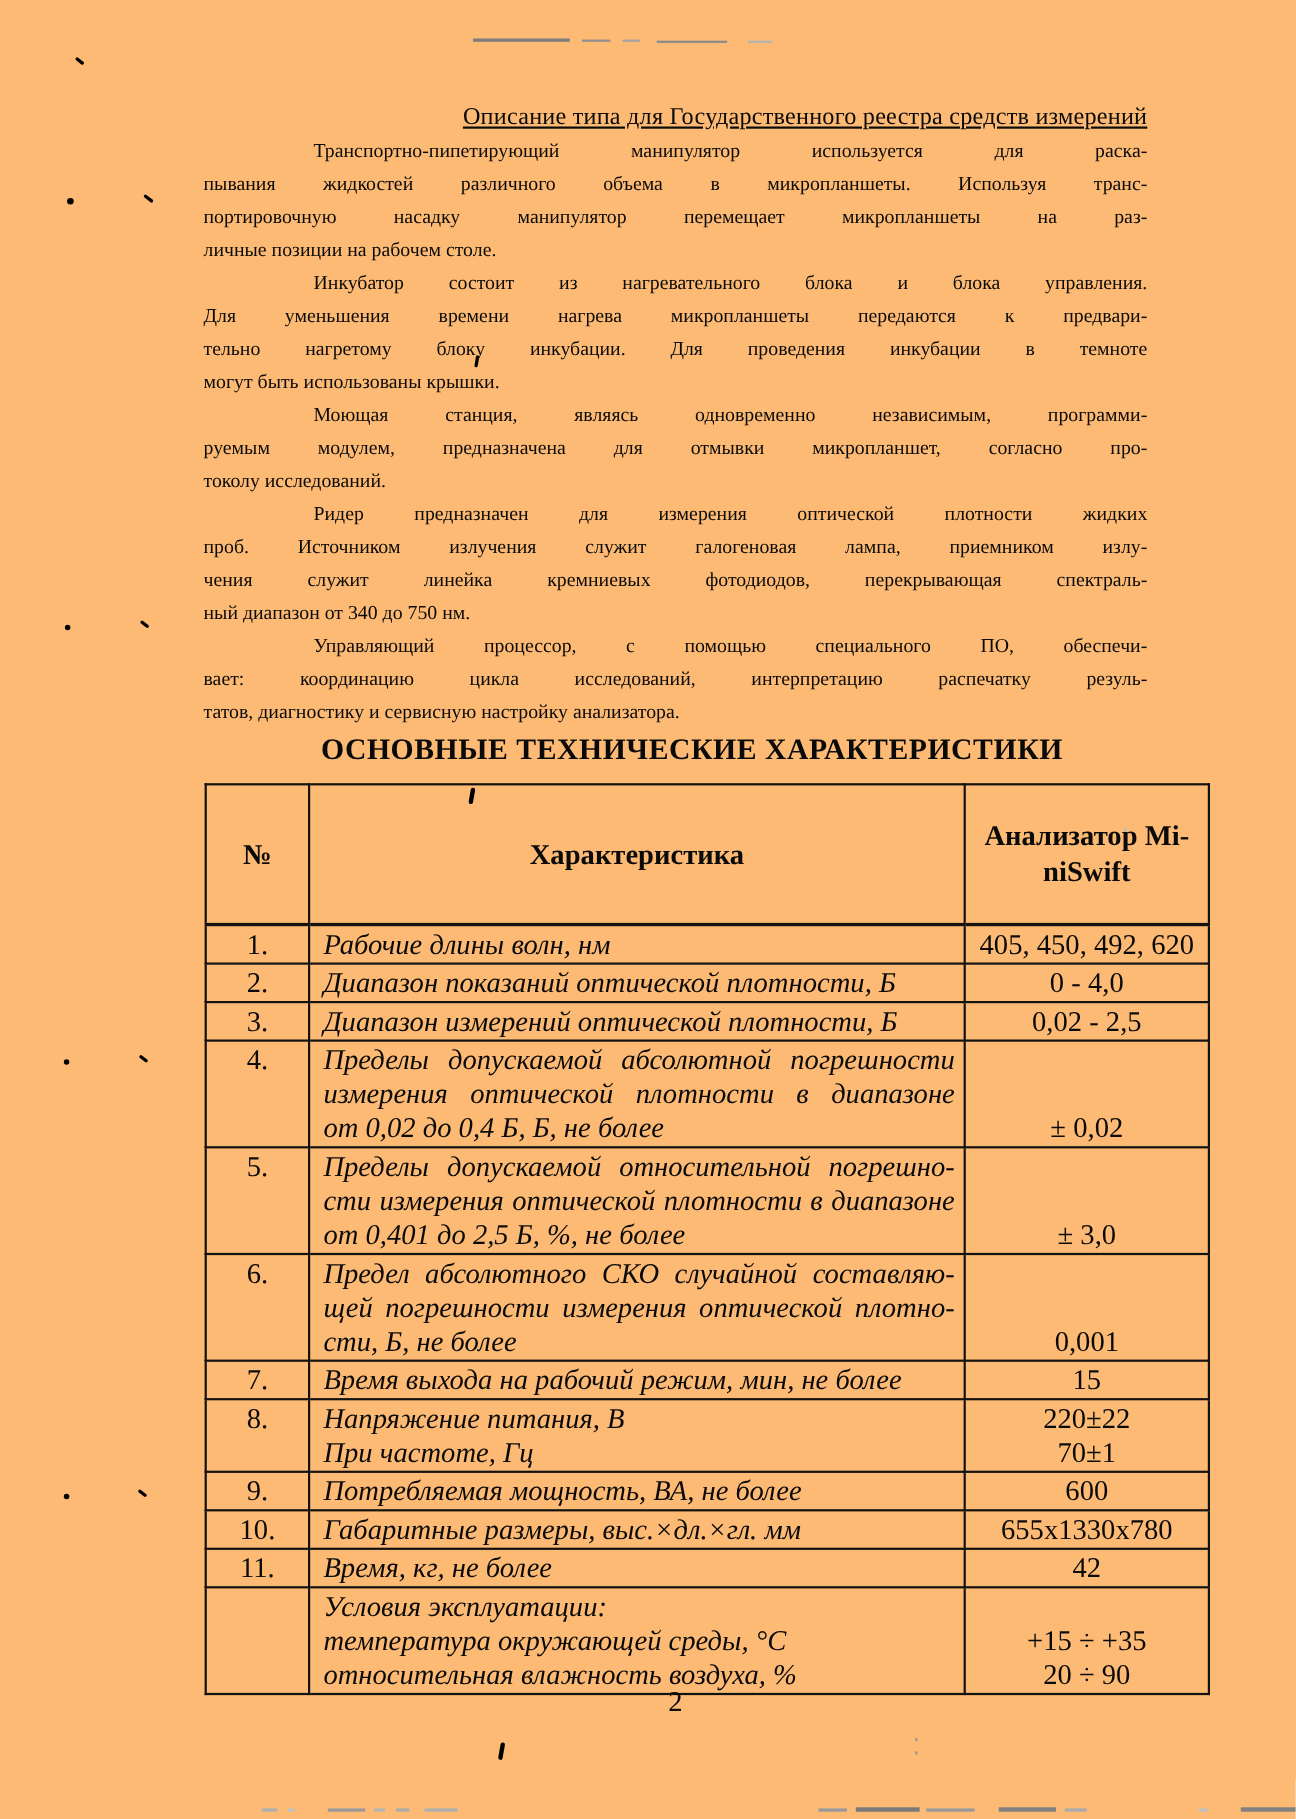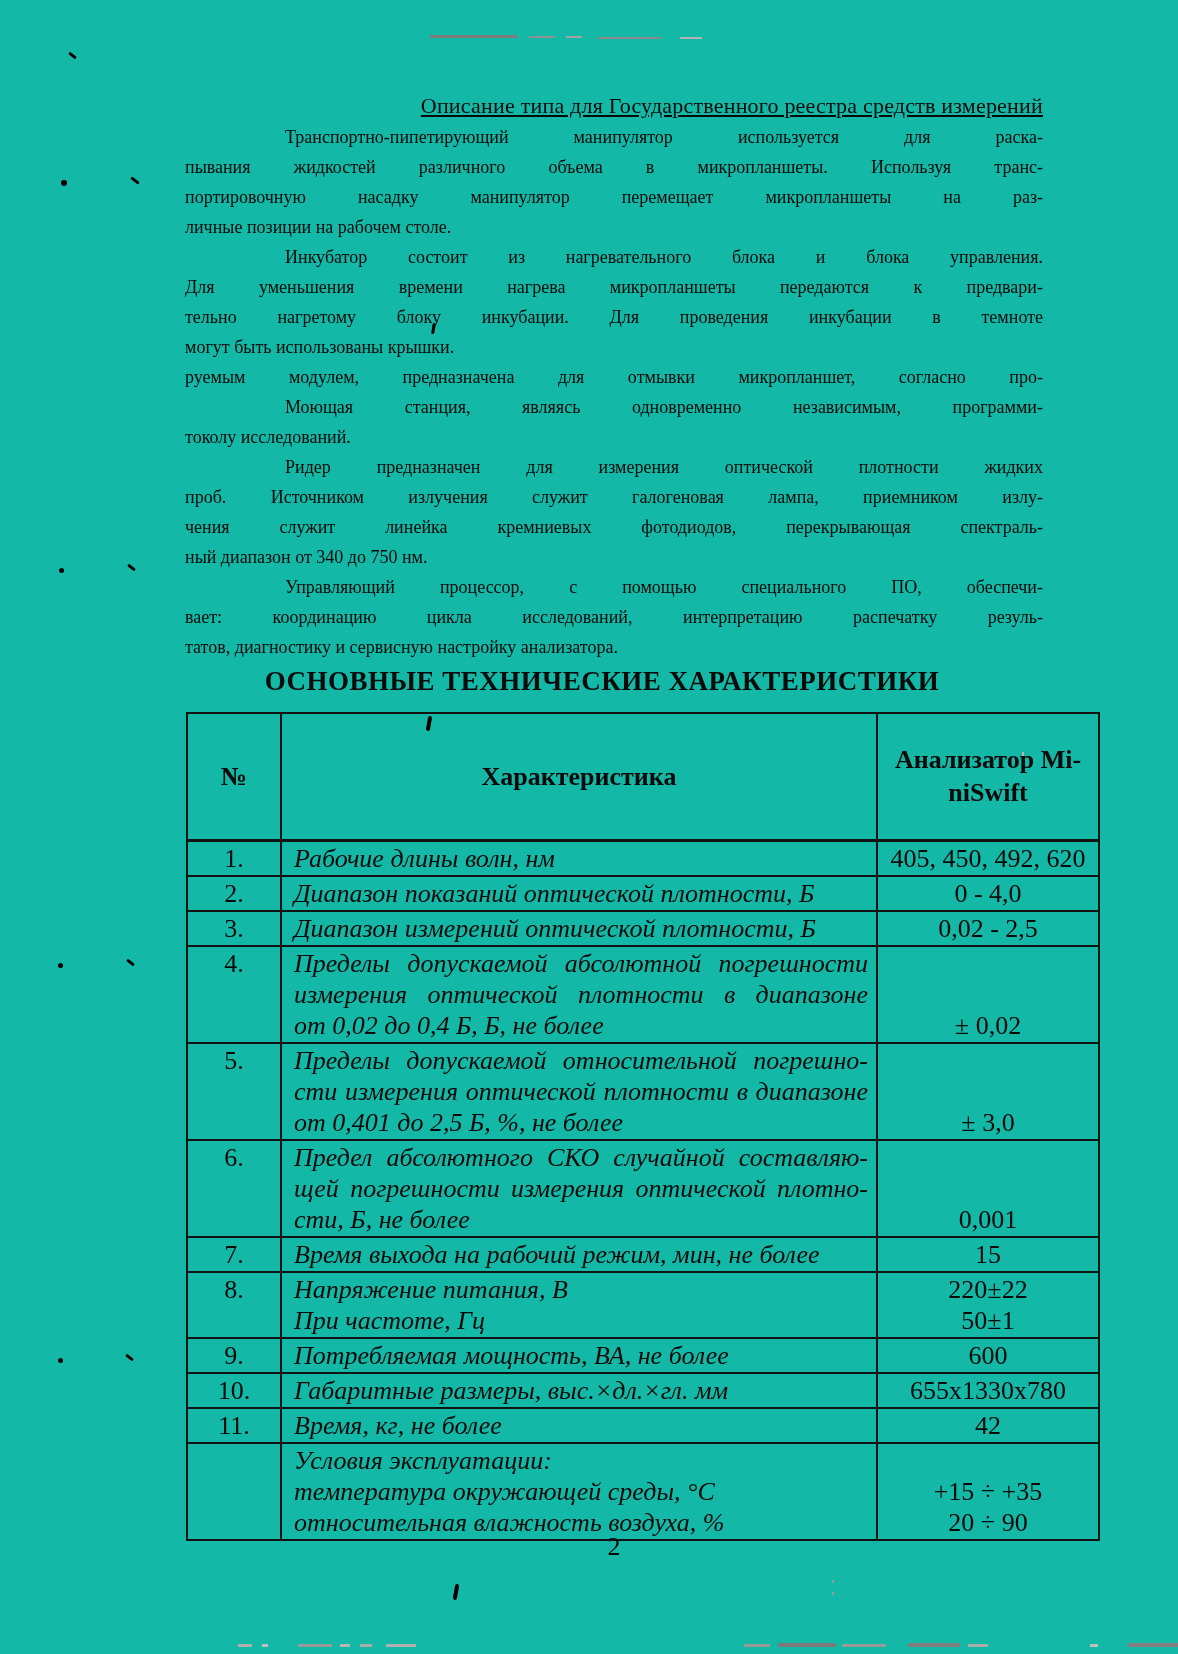--- a/index.html
+++ b/index.html
@@ -1,33 +1,33 @@
 <!DOCTYPE html>
 <html><head>
 <meta charset="utf-8">
 <style>
   html,body { margin:0; padding:0; background:#ffffff; }
   .page {
-    position:relative; width:1178px; height:1654px; background:#14b8a6;
+    position:relative; width:1178px; height:1654px; background:#fdba74;
     font-family:"Liberation Serif", serif; color:#0a0a0a; overflow:hidden;
   }
   
   .header-note {
     position:absolute; top:93px; left:0; width:1043px; text-align:right;
     font-size:22px; text-decoration:underline; letter-spacing:0.2px;
   }
   
   .body-text { position:absolute; top:122px; left:185px; width:858px;
     font-size:18px; line-height:30px; }
   .tline { display:block; text-align:justify; }
   .tline.j { text-align-last:justify; }
   .tline.indent { text-indent:100px; }
   
   .section-title {
-    position:absolute; top:666px; left:173px; width:858px; text-align:center;
+    position:absolute; top:666px; left:200px; width:858px; text-align:center;
     font-size:27px; font-weight:bold; letter-spacing:0.5px;
   }
   
   table.specs {
     position:absolute; top:712px; left:186px; border-collapse:collapse;
     table-layout:fixed; font-size:26px;
   }
   table.specs col.c-num { width:94px; }
   table.specs col.c-label { width:596px; }
   table.specs col.c-value { width:222px; }
@@ -102,22 +102,22 @@
     <div class="tline j indent">Транспортно-пипетирующий манипулятор используется для раска-</div>
     <div class="tline j">пывания жидкостей различного объема в микропланшеты. Используя транс-</div>
     <div class="tline j">портировочную насадку манипулятор  перемещает микропланшеты на раз-</div>
     <div class="tline">личные позиции на рабочем столе.</div>
 
     <div class="tline j indent">Инкубатор состоит из нагревательного блока и блока управления.</div>
     <div class="tline j">Для уменьшения времени нагрева микропланшеты передаются к предвари-</div>
     <div class="tline j">тельно нагретому блоку инкубации. Для проведения инкубации в темноте</div>
     <div class="tline">могут быть использованы крышки.</div>
 
+    <div class="tline j indent">Моющая станция, являясь одновременно независимым, программи-</div>
     <div class="tline j">руемым  модулем, предназначена для отмывки микропланшет, согласно про-</div>
-    <div class="tline j indent">Моющая станция, являясь одновременно независимым, программи-</div>
     <div class="tline">токолу исследований.</div>
 
     <div class="tline j indent">Ридер предназначен для измерения оптической плотности жидких</div>
     <div class="tline j">проб. Источником излучения служит галогеновая лампа, приемником излу-</div>
     <div class="tline j">чения служит линейка кремниевых фотодиодов, перекрывающая спектраль-</div>
     <div class="tline">ный диапазон от 340 до 750 нм.</div>
 
     <div class="tline j indent">Управляющий процессор, с помощью специального ПО, обеспечи-</div>
     <div class="tline j">вает: координацию цикла исследований, интерпретацию распечатку резуль-</div>
     <div class="tline">татов, диагностику и сервисную настройку анализатора.</div>
@@ -212,21 +212,21 @@
           </td>
       </tr>
       <tr>
         <td class="num">8.</td>
         <td class="label">
           <span class="lbl-line">Напряжение питания, В</span>
           <span class="lbl-line">При частоте, Гц</span>
         </td>
         <td class="value top">
           <span class="val-line">220±22</span>
-          <span class="val-line">50±1</span>
+          <span class="val-line">70±1</span>
         </td>
       </tr>
       <tr>
         <td class="num">9.</td>
         <td class="label">
             <span class="lbl-line">Потребляемая мощность, ВА, не более</span>
           </td>
         <td class="value">
             <span class="val-line">600</span>
           </td>

